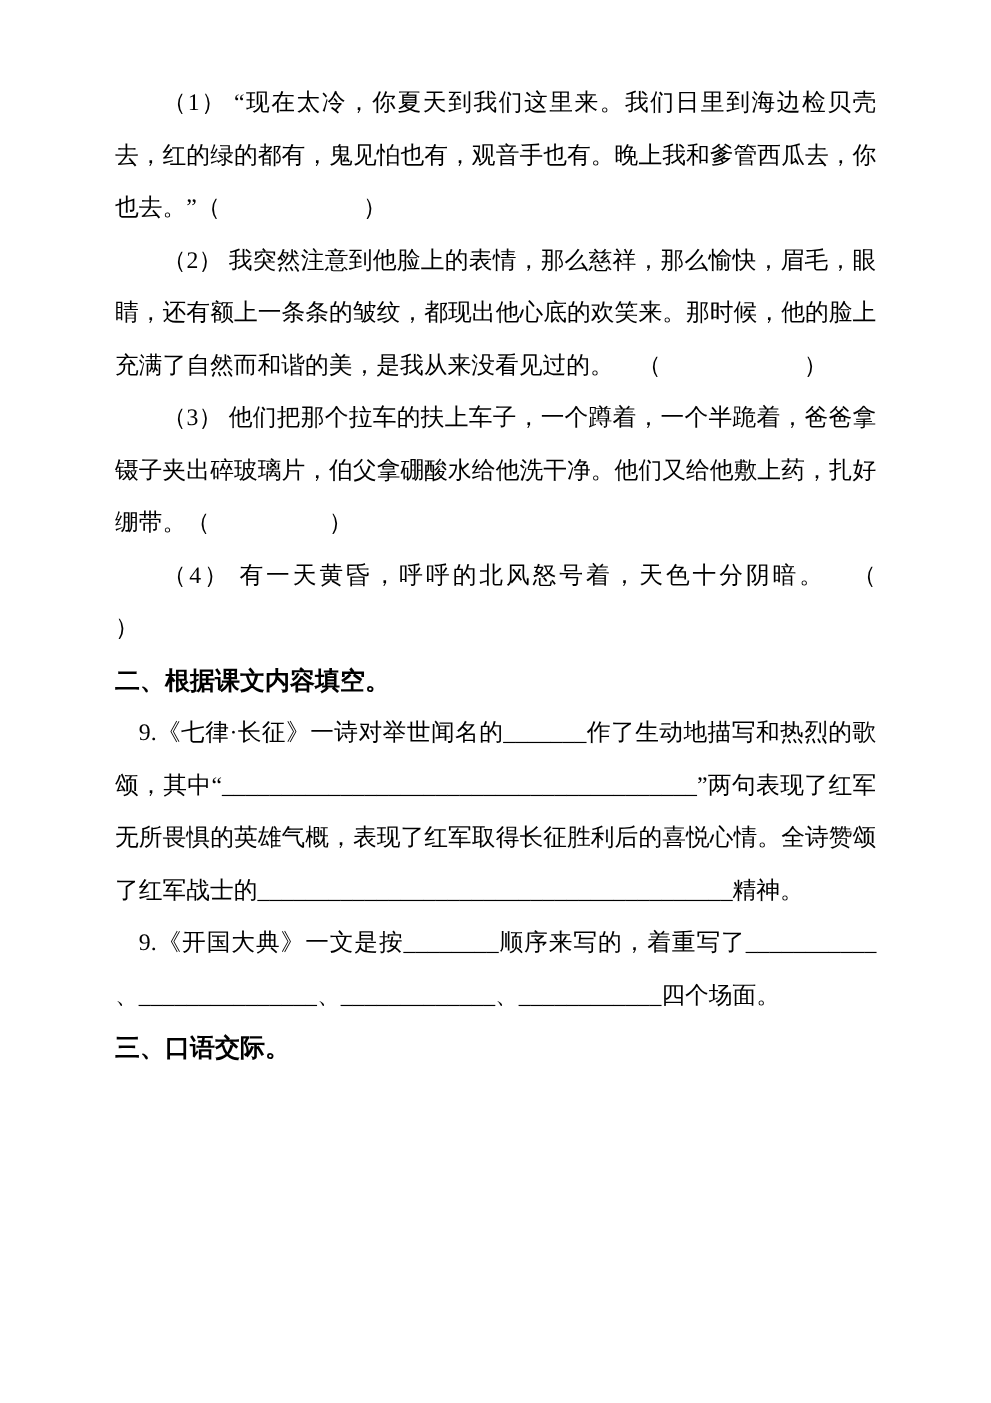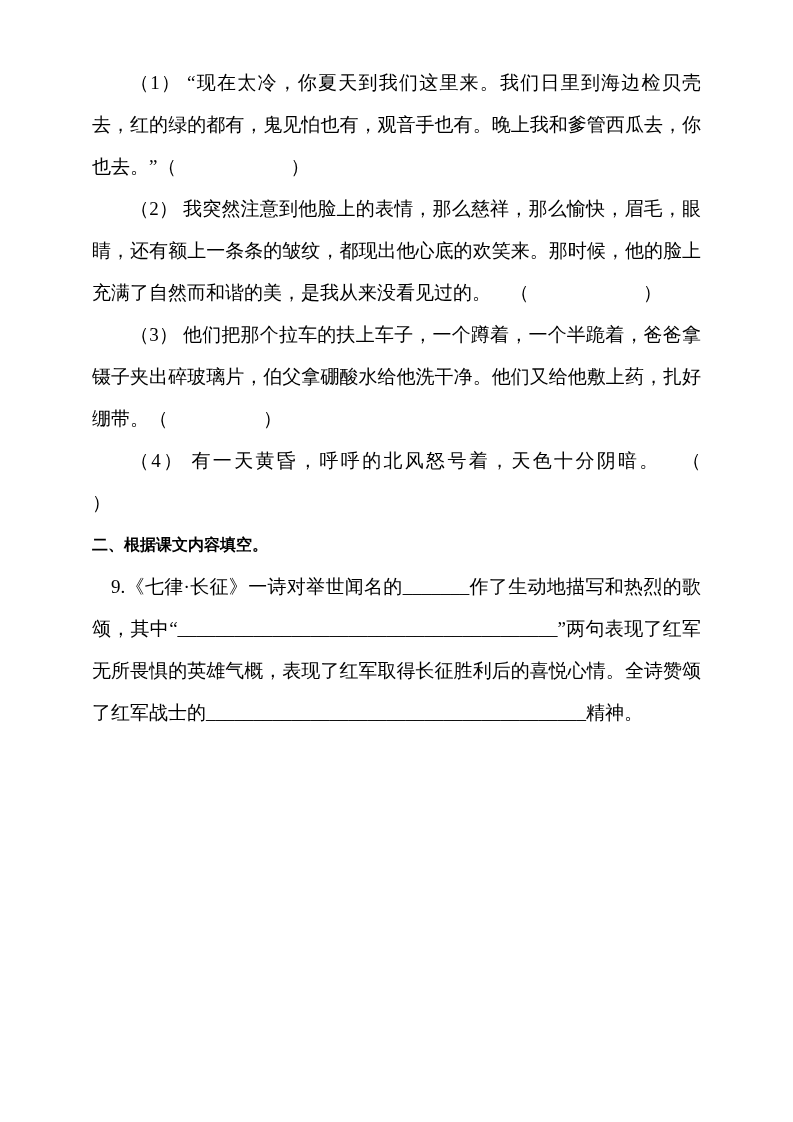--- a/index.html
+++ b/index.html
@@ -23,21 +23,21 @@
   .para {
     margin: 0;
     text-align: justify;
     word-break: break-all;
     overflow-wrap: anywhere;
   }
   .indent-2 { text-indent: 2em; }
   .indent-1 { text-indent: 1em; }
   .section-heading {
     margin: 0;
-    font-size: 16px;
+    font-size: 20px;
     line-height: 42px;
     font-weight: 700;
     font-family: "Liberation Sans", "DejaVu Sans", sans-serif;
     color: #000000;
   }
 </style>
 </head>
 <body>
 
 <div class="page">
@@ -47,17 +47,19 @@
   <p class="para indent-2">（2） 我突然注意到他脸上的表情，那么慈祥，那么愉快，眉毛，眼睛，还有额上一条条的皱纹，都现出他心底的欢笑来。那时候，他的脸上充满了自然而和谐的美，是我从来没看见过的。　（　　　　　　）</p>
 
   <p class="para indent-2">（3） 他们把那个拉车的扶上车子，一个蹲着，一个半跪着，爸爸拿镊子夹出碎玻璃片，伯父拿硼酸水给他洗干净。他们又给他敷上药，扎好绷带。（　　　　　）</p>
 
   <p class="para indent-2">（4） 有一天黄昏，呼呼的北风怒号着，天色十分阴暗。　（　　　　　　　　　）</p>
 
   <h2 class="section-heading">二、根据课文内容填空。</h2>
 
   <p class="para indent-1">9.《七律·长征》一诗对举世闻名的_______作了生动地描写和热烈的歌颂，其中“________________________________________”两句表现了红军无所畏惧的英雄气概，表现了红军取得长征胜利后的喜悦心情。全诗赞颂了红军战士的________________________________________精神。</p>
 
+  <p class="para indent-1">9.《开国大典》一文是按________顺序来写的，着重写了___________　、_______________、_____________、____________四个场面。</p>
 
 
+  <h2 class="section-heading">三、口语交际。</h2>
 
 
 </div>
 
 </body></html>

